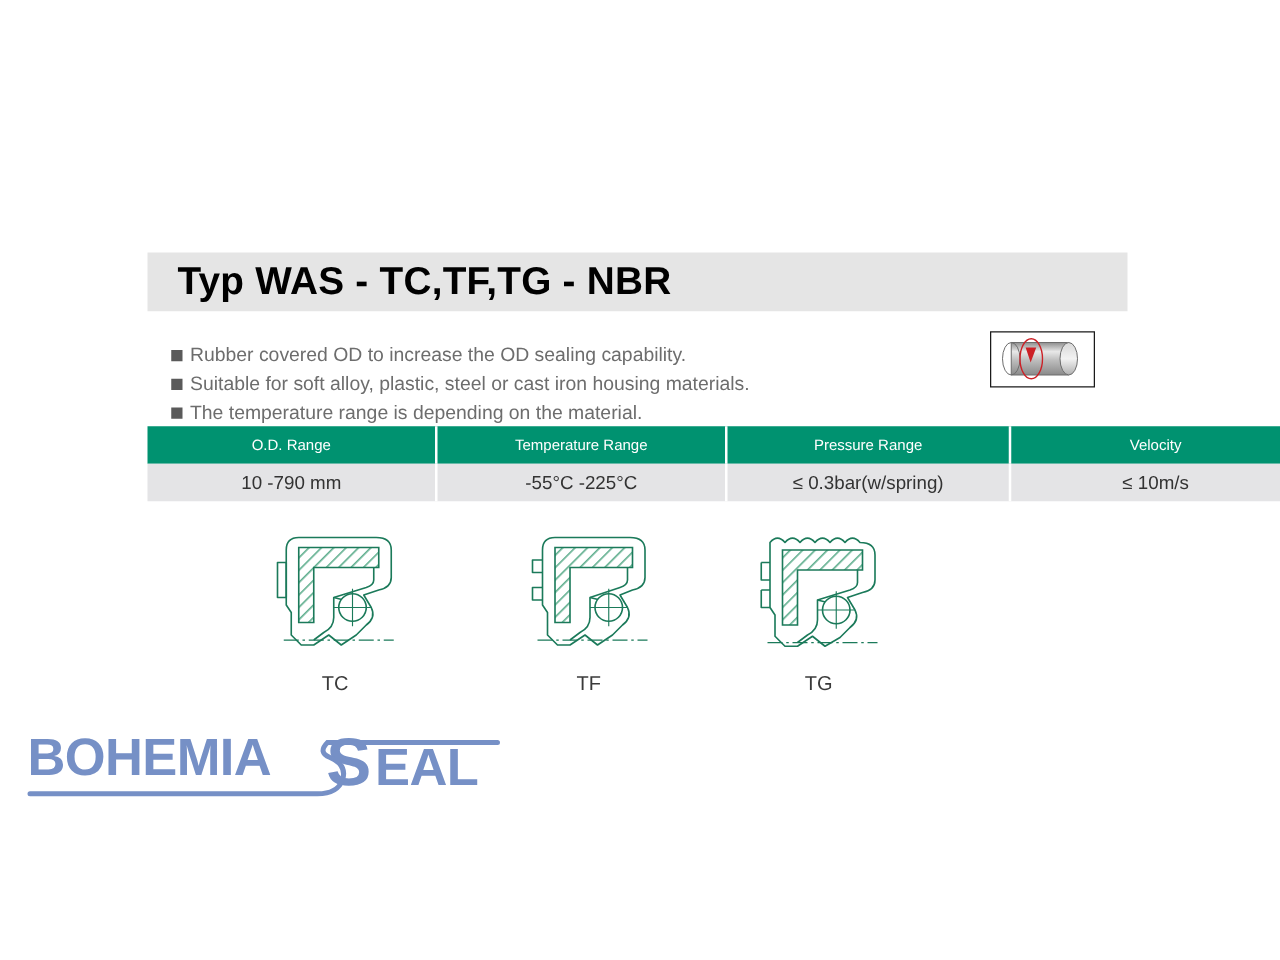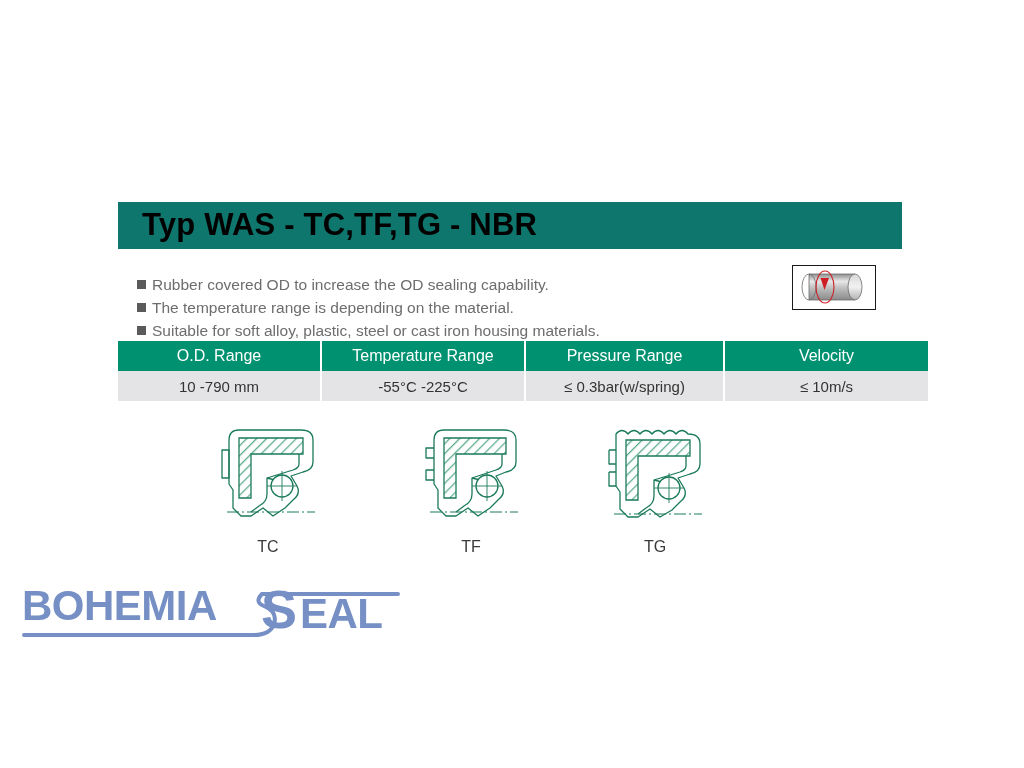--- a/index.html
+++ b/index.html
@@ -17,21 +17,21 @@
     -webkit-font-smoothing: antialiased;
   }
 
   
   #title-banner {
     position: absolute;
     left: 118px;
     top: 202px;
     width: 784px;
     height: 47px;
-    background: #0f766e;
+    background: #e5e5e5;
   }
   #title-text {
     position: absolute;
     left: 24px;
     top: 50%;
     transform: translateY(-52%);
     font-size: 31px;
     font-weight: bold;
     color: #000000;
     letter-spacing: 0.2px;
@@ -86,26 +86,26 @@
     position: absolute;
     left: 118px;
     top: 341px;
     width: 756px;
     border-collapse: collapse;
     table-layout: fixed;
   }
   #spec-table th {
     background: #009270;
     color: #ffffff;
-    font-size: 16px;
+    font-size: 12px;
     font-weight: normal;
     height: 30px;
     text-align: center;
     border-right: 2px solid #ffffff;
-    padding: 0 6px;
+    padding: 0 20px;
     font-family: "Liberation Sans", sans-serif;
   }
   #spec-table th:last-child { border-right: none; }
   #spec-table td {
     background: #e4e4e6;
     color: #333333;
     font-size: 15px;
     height: 30px;
     text-align: center;
     border-right: 2px solid #ffffff;
@@ -147,26 +147,26 @@
 
 <div id="bullet-list">
 
   <div class="bullet-row">
     <span class="bullet-marker"></span>
     <span class="bullet-text">Rubber covered OD to increase the OD sealing capability.</span>
   </div>
 
   <div class="bullet-row">
     <span class="bullet-marker"></span>
-    <span class="bullet-text">The temperature range is depending on the material.</span>
+    <span class="bullet-text">Suitable for soft alloy, plastic, steel or cast iron housing materials.</span>
   </div>
 
   <div class="bullet-row">
     <span class="bullet-marker"></span>
-    <span class="bullet-text">Suitable for soft alloy, plastic, steel or cast iron housing materials.</span>
+    <span class="bullet-text">The temperature range is depending on the material.</span>
   </div>
 
 </div>
 
 <div id="shaft-icon-box">
   <svg width="81" height="42" viewBox="0 0 81 42">
     <defs>
       <linearGradient id="cylGrad" x1="0" y1="0" x2="0" y2="1">
         <stop offset="0%" stop-color="#8e8e8e"></stop>
         <stop offset="28%" stop-color="#e8e8e8"></stop>

